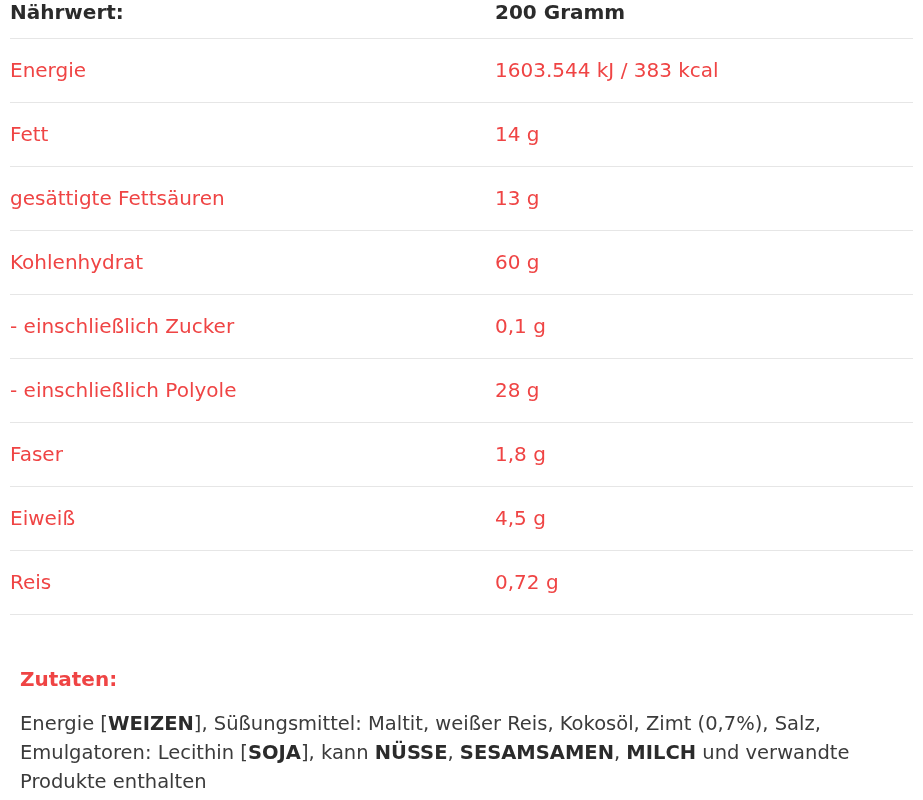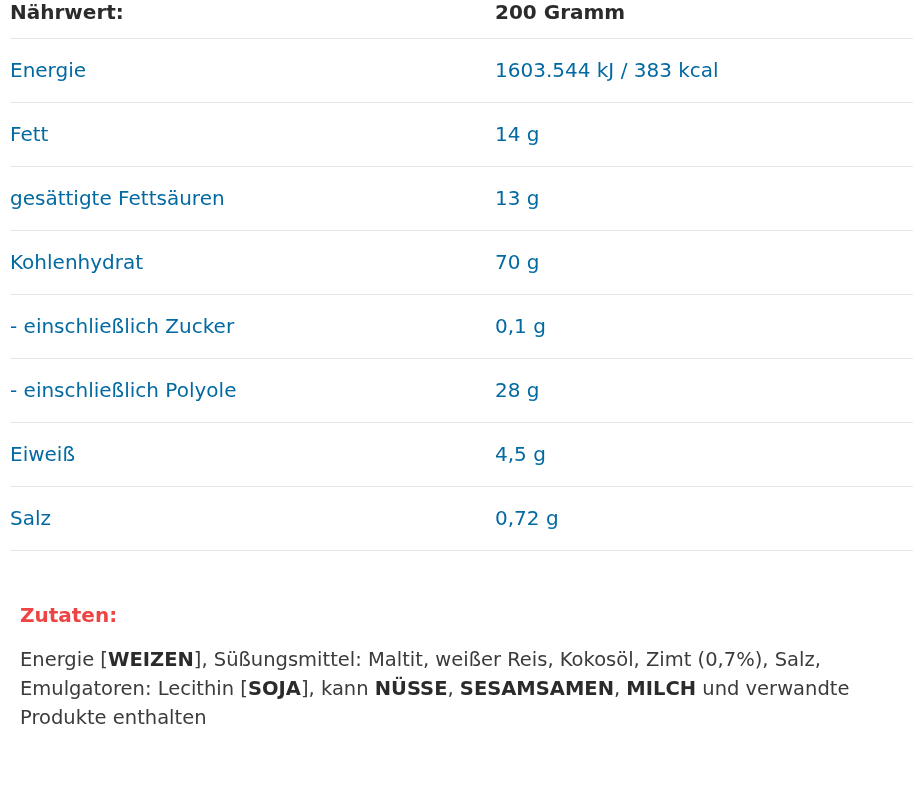--- a/index.html
+++ b/index.html
@@ -24,21 +24,21 @@
   table.nutrition {
     width: 903px;
     border-collapse: collapse;
     table-layout: fixed;
   }
   table.nutrition td {
     border-bottom: 1px solid #e6e6e6;
     padding: 0;
     vertical-align: middle;
     font-size: 20px;
-    color: #0369a1;
+    color: #ef4444;
   }
   table.nutrition tr.head td {
     font-weight: bold;
     color: #2b2b2b;
   }
   td.label {
     width: 485px;
     height: 64px;
     padding-left: 10px;
     box-sizing: border-box;
@@ -99,36 +99,40 @@
       <tr>
         <td class="label indent-0">Fett</td>
         <td class="value">14 g</td>
       </tr>
       <tr>
         <td class="label indent-1">gesättigte Fettsäuren</td>
         <td class="value">13 g</td>
       </tr>
       <tr>
         <td class="label indent-0">Kohlenhydrat</td>
-        <td class="value">70 g</td>
+        <td class="value">60 g</td>
       </tr>
       <tr>
         <td class="label indent-1">- einschließlich Zucker</td>
         <td class="value">0,1 g</td>
       </tr>
       <tr>
         <td class="label indent-0">- einschließlich Polyole</td>
         <td class="value">28 g</td>
       </tr>
       <tr>
+        <td class="label indent-0">Faser</td>
+        <td class="value">1,8 g</td>
+      </tr>
+      <tr>
         <td class="label indent-0">Eiweiß</td>
         <td class="value">4,5 g</td>
       </tr>
       <tr>
-        <td class="label indent-0">Salz</td>
+        <td class="label indent-0">Reis</td>
         <td class="value">0,72 g</td>
       </tr>
     </tbody>
   </table>
 
   <div class="ingredients">
     <div class="ingredients-title">Zutaten:</div>
     <div class="ingredients-body" id="ingredients-body"><span>Energie [</span><b>WEIZEN</b><span>], Süßungsmittel: Maltit, weißer Reis, Kokosöl, Zimt (0,7%), Salz, Emulgatoren: Lecithin [</span><b>SOJA</b><span>], kann </span><b>NÜSSE</b><span>, </span><b>SESAMSAMEN</b><span>, </span><b>MILCH</b><span> und verwandte Produkte enthalten</span></div>
   </div>
 

